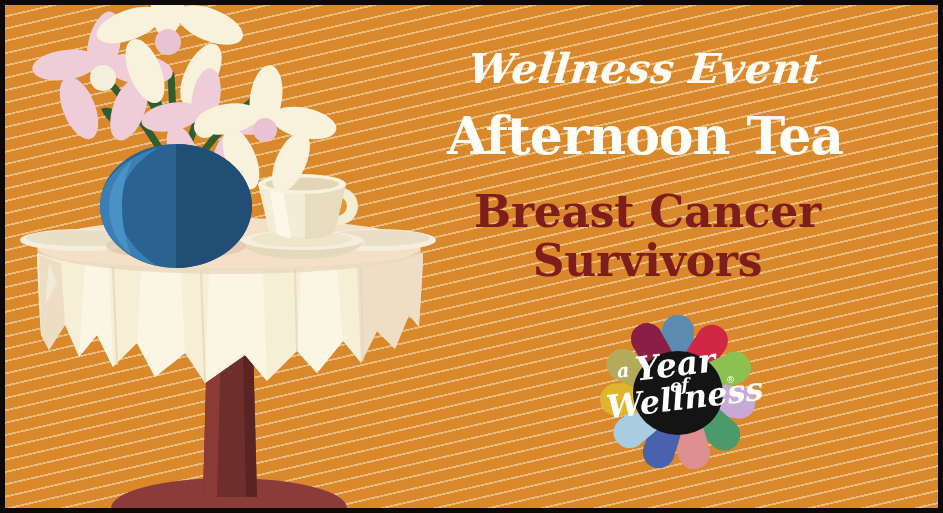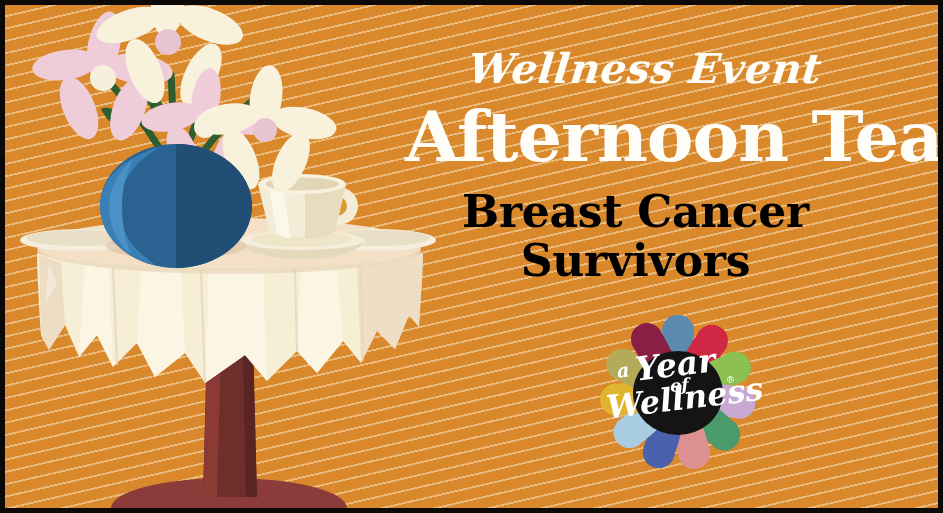--- a/index.html
+++ b/index.html
@@ -70,38 +70,38 @@
     font-weight: bold;
     font-size: 41px;
     line-height: 1;
     letter-spacing: 0.5px;
     transform: skewX(-6deg);
     white-space: nowrap;
   }
   .headline {
     position: absolute;
     left: 400px;
-    top: 97px;
+    top: 105px;
     width: 480px;
     text-align: center;
     color: #fffdf7;
     font-family: "DejaVu Serif", serif;
     font-weight: bold;
-    font-size: 70px;
+    font-size: 52px;
     line-height: 1;
     letter-spacing: -1px;
     white-space: nowrap;
   }
   .subhead {
     position: absolute;
-    left: 348px;
+    left: 360px;
     top: 182px;
     width: 565px;
     text-align: center;
-    color: #000000;
+    color: #7f1d1d;
     font-family: "DejaVu Serif", serif;
     font-weight: bold;
     font-size: 44px;
     line-height: 1.12;
     letter-spacing: -0.3px;
   }
 
   
   .logo-wrap {
     position: absolute;

